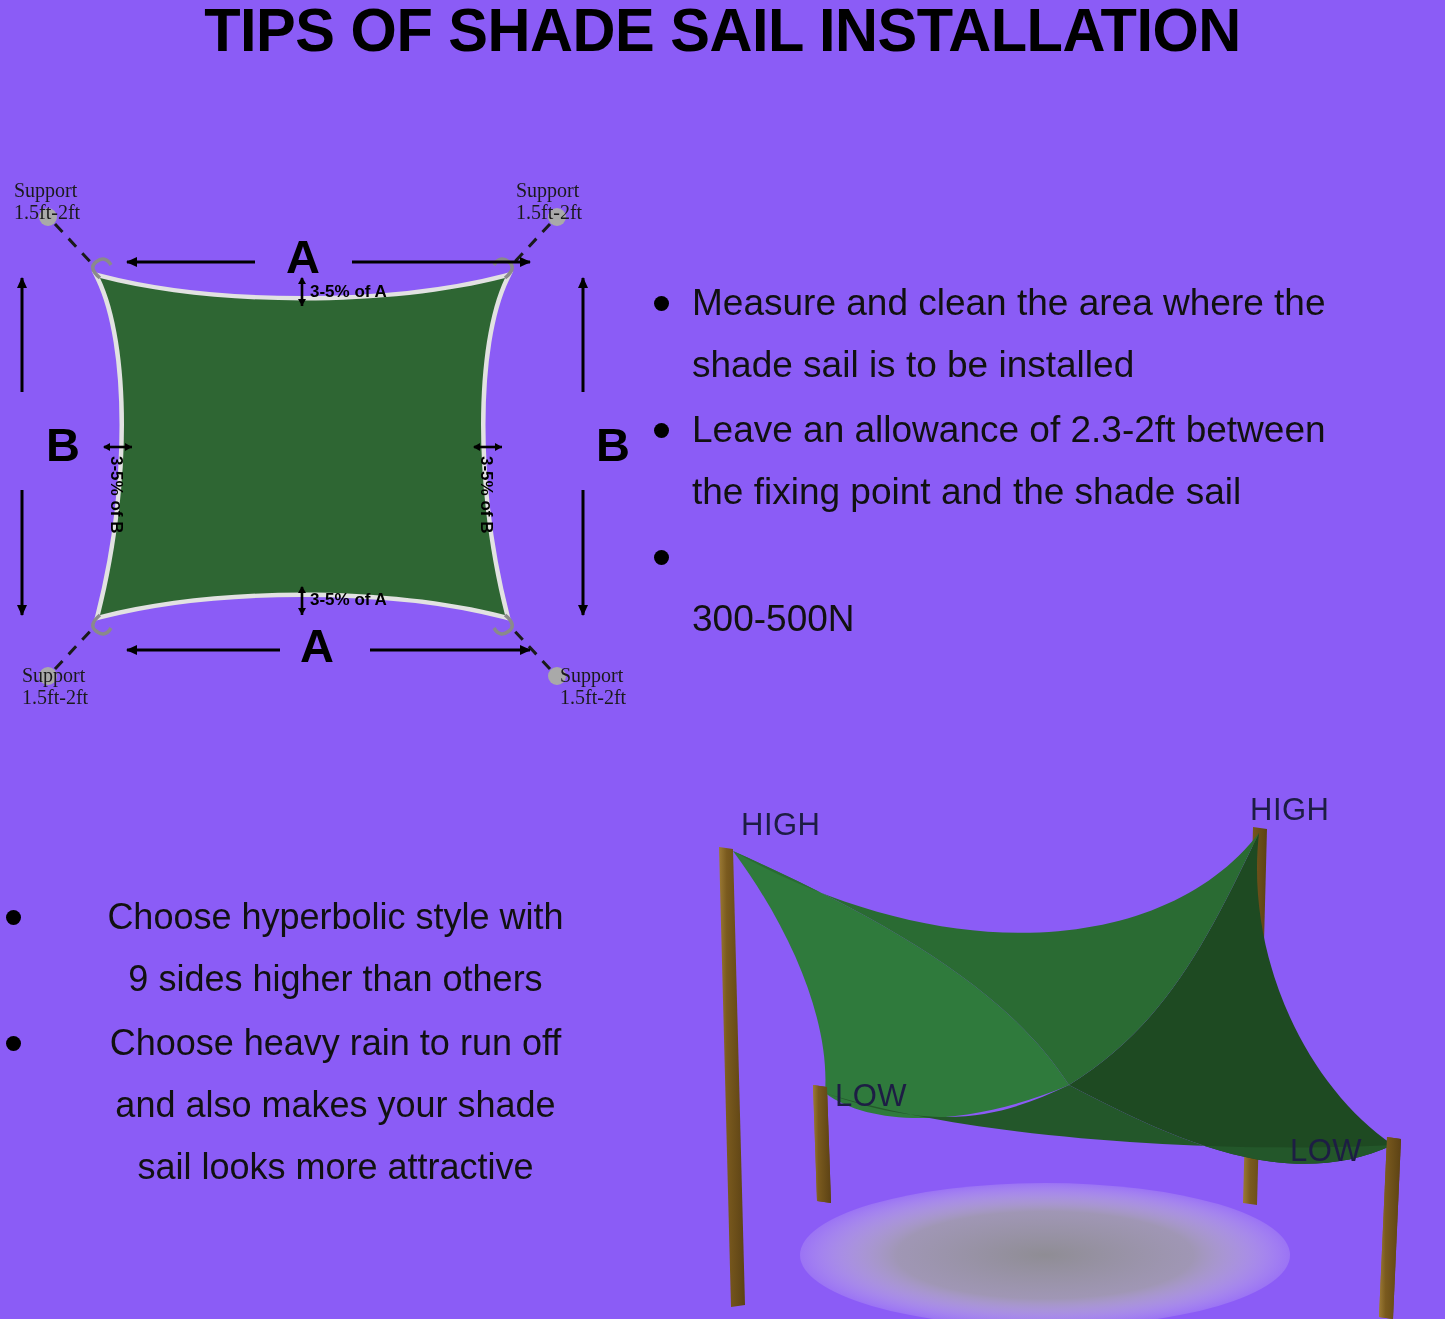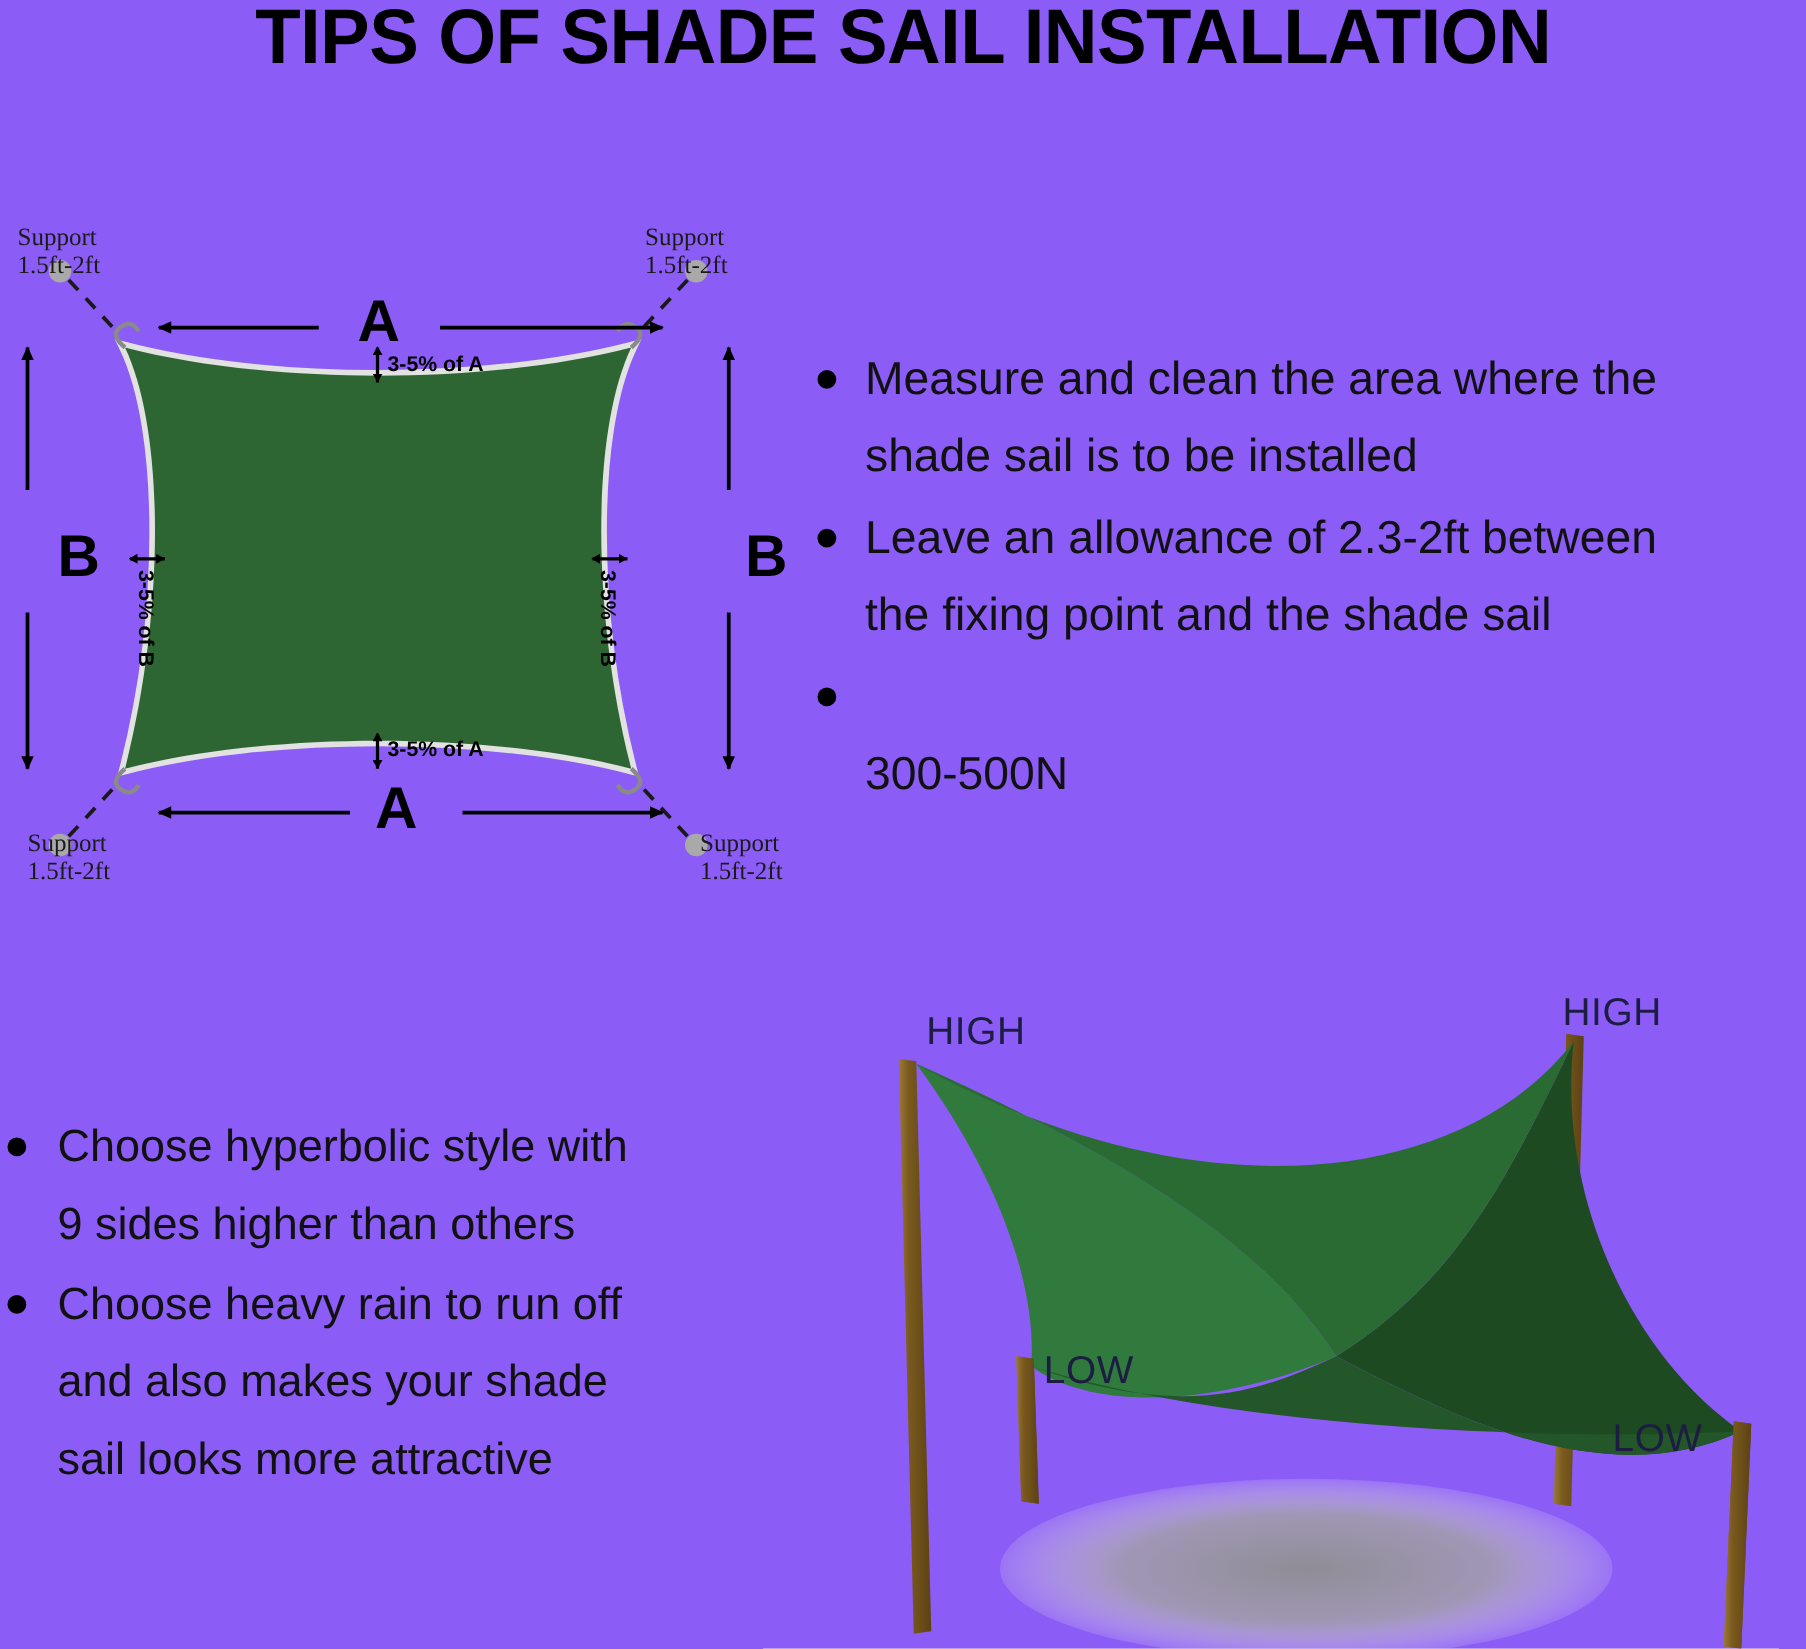--- a/index.html
+++ b/index.html
@@ -115,20 +115,21 @@
 
   #bullets-bottom {
     left: 0px;
     top: 886px;
     width: 625px;
   }
   #bullets-bottom li {
     font-size: 36px;
     line-height: 62px;
     margin-bottom: 2px;
+    text-align: center;
   }
   #bullets-bottom li::before { top: 24px; left: 6px; }
 
   
   .hyper-diagram {
     position: absolute;
     left: 645px;
     top: 785px;
     width: 800px;
     height: 534px;

